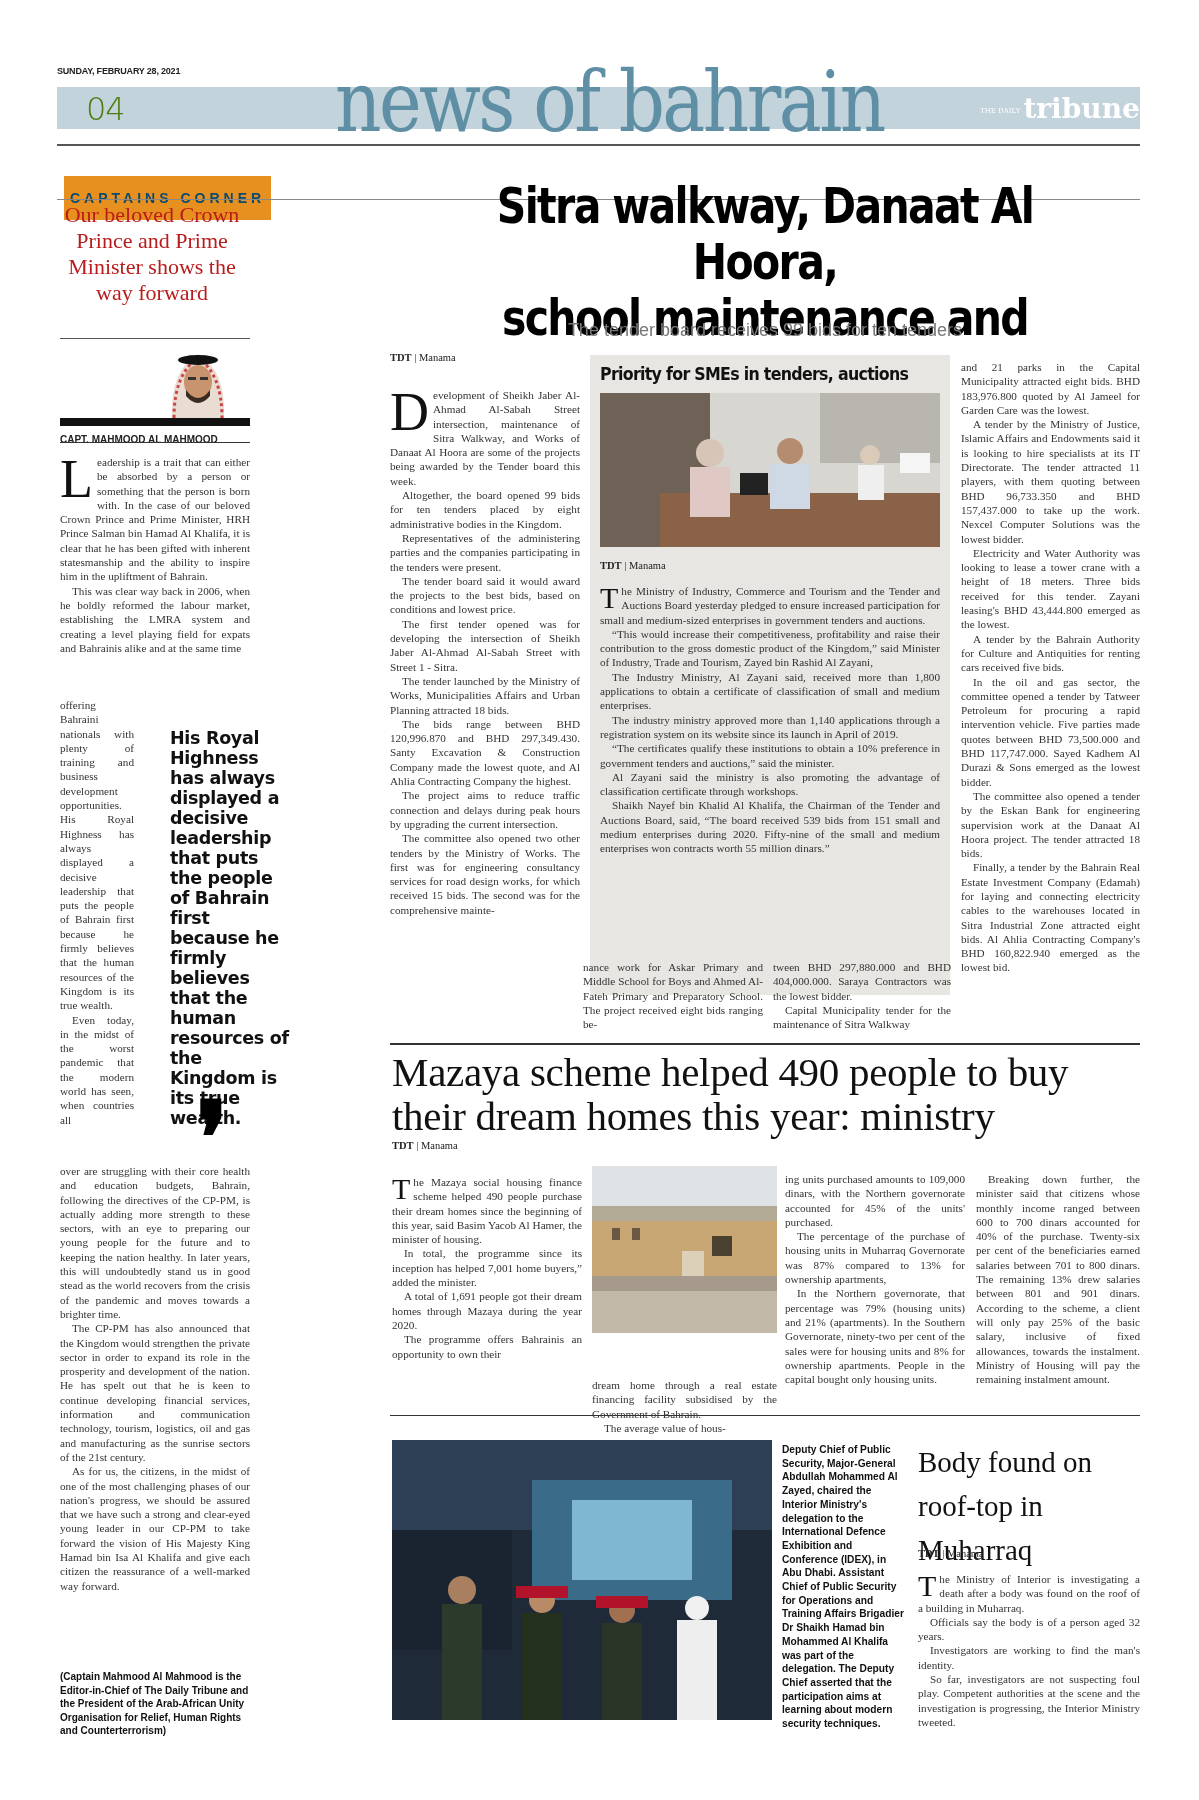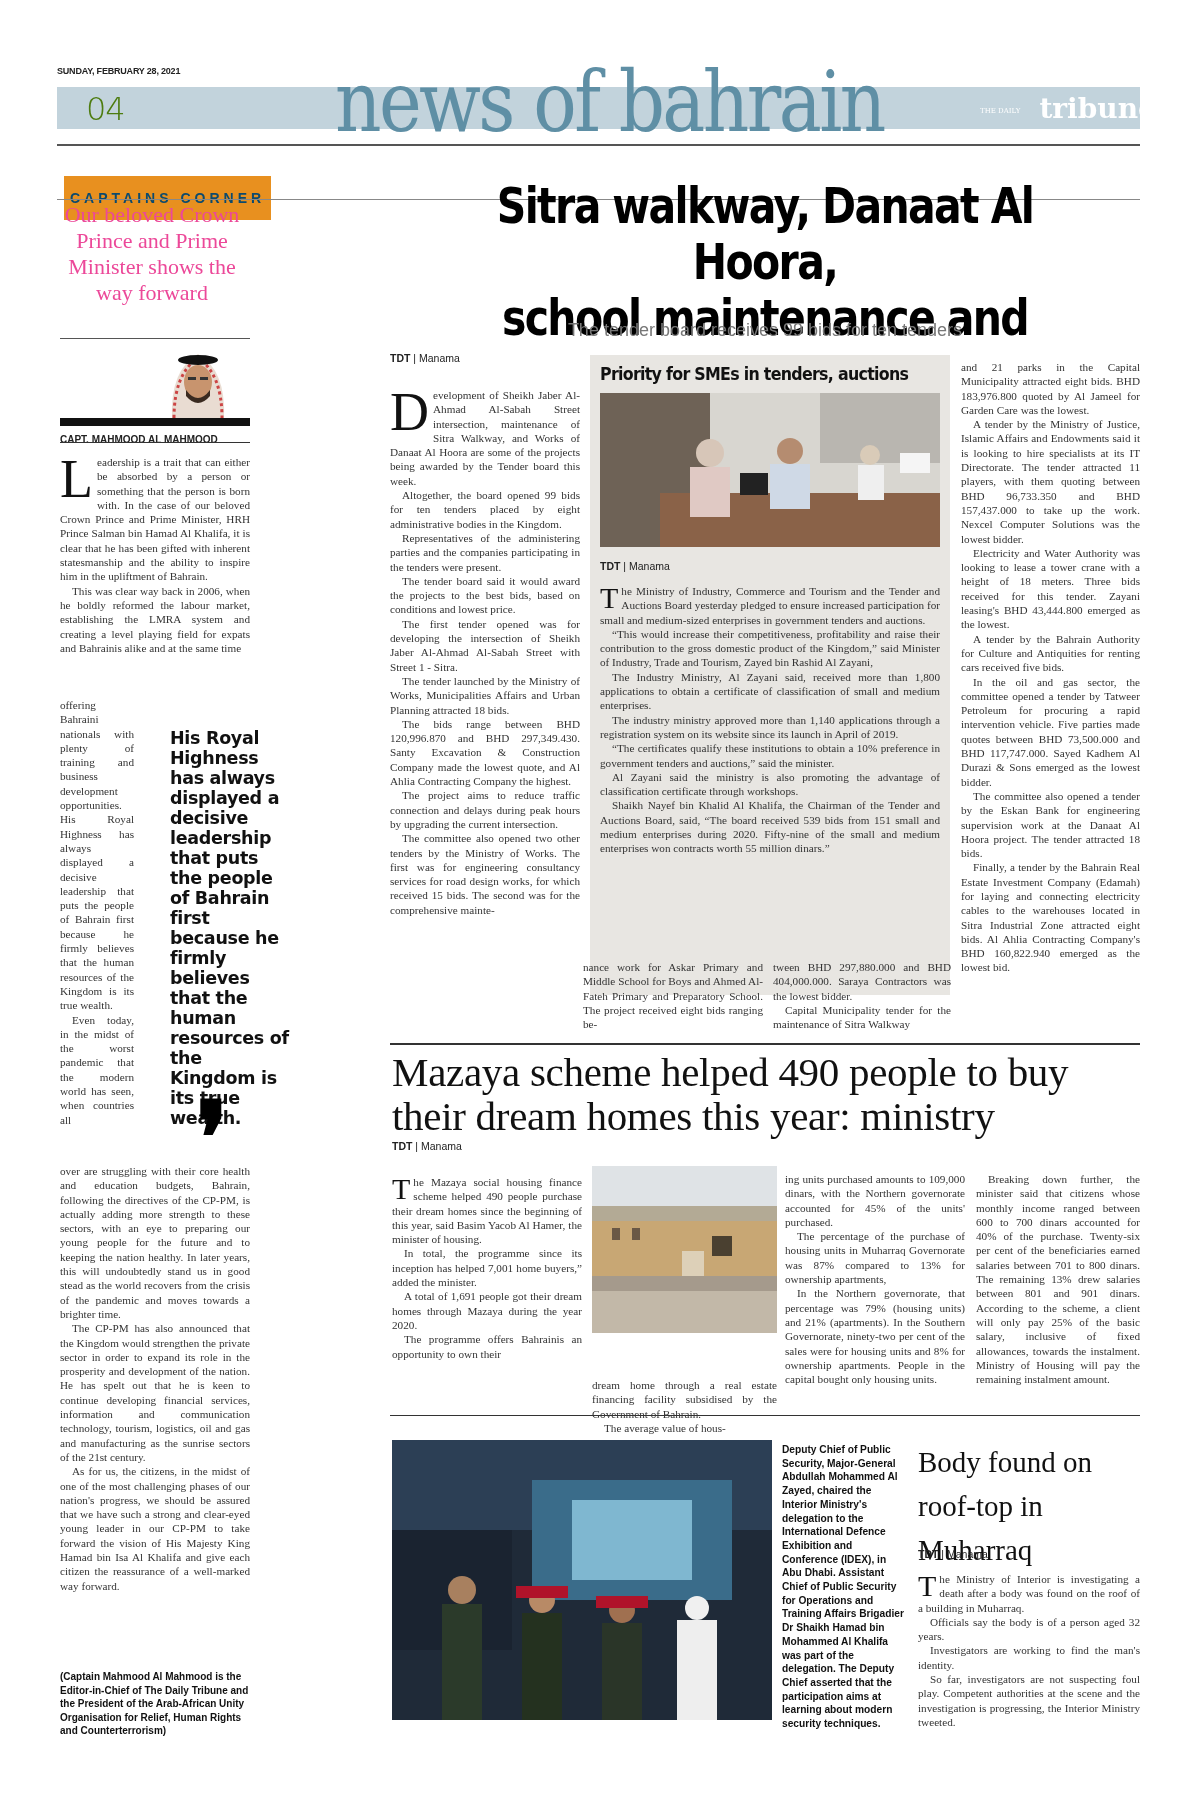--- a/index.html
+++ b/index.html
@@ -7,46 +7,46 @@
   body { position: relative; font-family: "DejaVu Serif", serif; color: #222; }
   .abs { position: absolute; }
   .sans { font-family: "Liberation Sans", "DejaVu Sans", sans-serif; }
 
   
   .dateline { left: 57px; top: 66px; font-size: 9px; font-weight: bold; letter-spacing: -0.2px; }
   .bar { left: 57px; top: 87px; width: 1083px; height: 42px; background: #c2d3dc; }
   .page-num { left: 86px; top: 90px; font-size: 32px; color: #4d7c0f; font-weight: 300; font-family: "DejaVu Sans", sans-serif; letter-spacing: -1px; }
   .section-title { left: 335px; top: 60px; font-size: 84px; color: #5f8fa5; font-family: "DejaVu Serif", serif; font-weight: normal; letter-spacing: -3px; line-height: 1; transform: scaleX(0.86); transform-origin: left top; }
   .logo { left: 980px; top: 92px; color: #fff; font-size: 28px; font-weight: bold; font-family: "DejaVu Serif", serif; }
-  .logo small { font-size: 7px; display: inline-block; line-height: 8px; vertical-align: middle; margin-right: 19px; text-align: right; font-weight: normal; }
+  .logo small { font-size: 7px; display: inline-block; line-height: 8px; vertical-align: middle; margin-right: 3px; text-align: right; font-weight: normal; }
   .rule-dark { left: 57px; top: 144px; width: 1083px; height: 2px; background: #555; }
 
   
   .cc-tag { left: 64px; top: 176px; background: #e8901f; color: #0c4a6e; font-size: 14px; font-weight: bold; letter-spacing: 4px; padding: 14px 6px; font-family: "Liberation Sans", sans-serif; }
   .cc-rule { left: 57px; top: 199px; width: 340px; height: 1px; background: #888; }
   .main-thin-rule { left: 397px; top: 199px; width: 743px; height: 1px; background: #888; }
-  .cc-headline { left: 57px; top: 202px; width: 190px; text-align: center; font-size: 22px; line-height: 26px; color: #ec4899; font-family: "Liberation Serif", serif; }
+  .cc-headline { left: 57px; top: 202px; width: 190px; text-align: center; font-size: 22px; line-height: 26px; color: #b91c1c; font-family: "Liberation Serif", serif; }
   .cc-rule2 { left: 60px; top: 338px; width: 190px; height: 1px; background: #555; }
   .avatar { left: 150px; top: 340px; width: 96px; height: 78px; }
   .cc-black { left: 60px; top: 418px; width: 190px; height: 8px; background: #111; }
   .byline { left: 60px; top: 428px; font-size: 10px; font-weight: bold; font-family: "Liberation Sans", sans-serif; margin-top: 6px; }
   .cc-rule3 { left: 60px; top: 442px; width: 190px; height: 1px; background: #333; }
   .body-text { font-size: 11.2px; line-height: 14.3px; color: #333; text-align: justify; font-family: "Liberation Serif", serif; hyphens: auto; }
   .body-text p { text-indent: 12px; }
   .body-text p.first { text-indent: 0; }
   .dropcap { float: left; font-size: 54px; line-height: 44px; margin: 2px 4px 0 0; color: #111; font-family: "Liberation Serif", serif; }
   .dropcap-sm { float: left; font-size: 30px; line-height: 24px; margin: 2px 3px 0 0; color: #111; font-family: "Liberation Serif", serif; }
   .pull-quote { left: 170px; top: 728px; width: 120px; font-size: 17.5px; line-height: 20px; font-weight: bold; font-family: "DejaVu Sans", sans-serif; color: #111; letter-spacing: -0.3px; }
   .quote-mark { left: 196px; top: 1088px; font-size: 100px; line-height: 1; font-family: "DejaVu Serif", serif; color: #000; font-weight: bold; }
   .bio { left: 60px; top: 1670px; width: 200px; font-size: 10px; line-height: 13.5px; font-weight: bold; font-family: "Liberation Sans", sans-serif; color: #111; }
 
   
   .headline-main { left: 390px; top: 178px; width: 750px; text-align: center; font-size: 50px; line-height: 56px; font-weight: 900; font-family: "DejaVu Sans", sans-serif; color: #000; letter-spacing: -2px; transform: scaleX(0.82); transform-origin: center top; }
   .subhead { left: 390px; top: 320px; width: 750px; text-align: center; font-size: 18px; color: #777; font-family: "Liberation Sans", sans-serif; }
-  .dateline-tdt { font-size: 10.5px; font-family: Liberation Sans, sans-serif; color: #222; }
+  .dateline-tdt { font-size: 10.5px; font-family: Liberation Serif, serif; color: #222; }
   .dateline-tdt b { font-weight: bold; }
   .sidebar-box { left: 590px; top: 355px; width: 360px; height: 640px; background: #e8e6e2; }
   .sidebar-title { left: 600px; top: 363px; font-size: 18px; font-weight: bold; font-family: "DejaVu Sans", sans-serif; color: #111; letter-spacing: -0.8px; transform: scaleX(0.88); transform-origin: left top; }
   .photo { overflow: hidden; }
 
   
   .rule-story { left: 390px; top: 1043px; width: 750px; height: 2px; background: #333; }
   .mazaya-head { left: 392px; top: 1050px; width: 760px; font-size: 41px; line-height: 44px; font-family: "Liberation Serif", serif; color: #111; letter-spacing: -0.3px; }
   .rule-story2 { left: 390px; top: 1415px; width: 750px; height: 1px; background: #333; }
 

